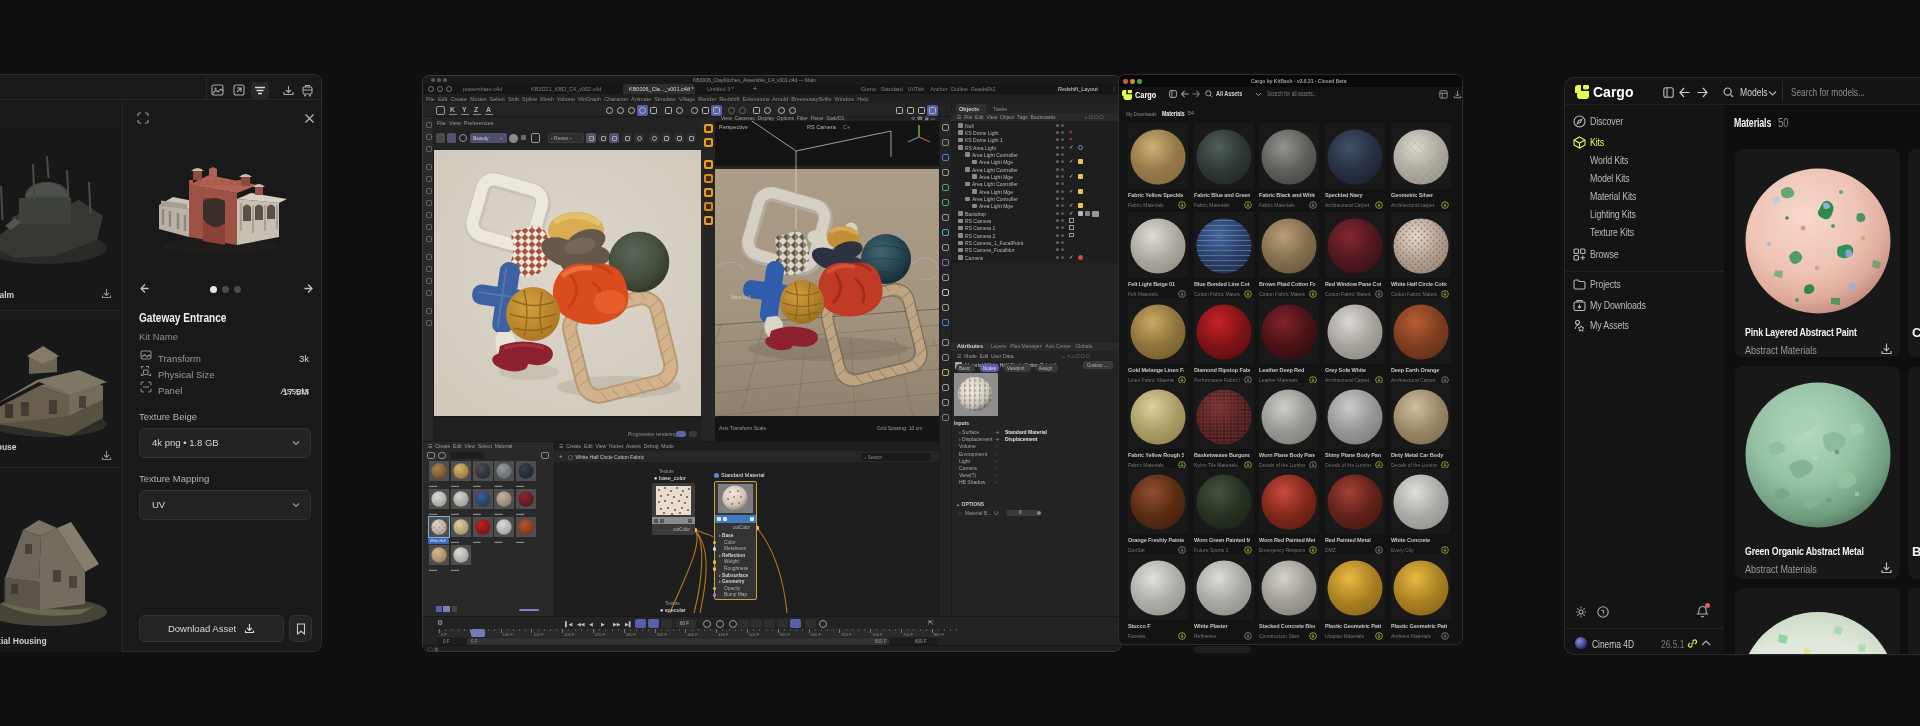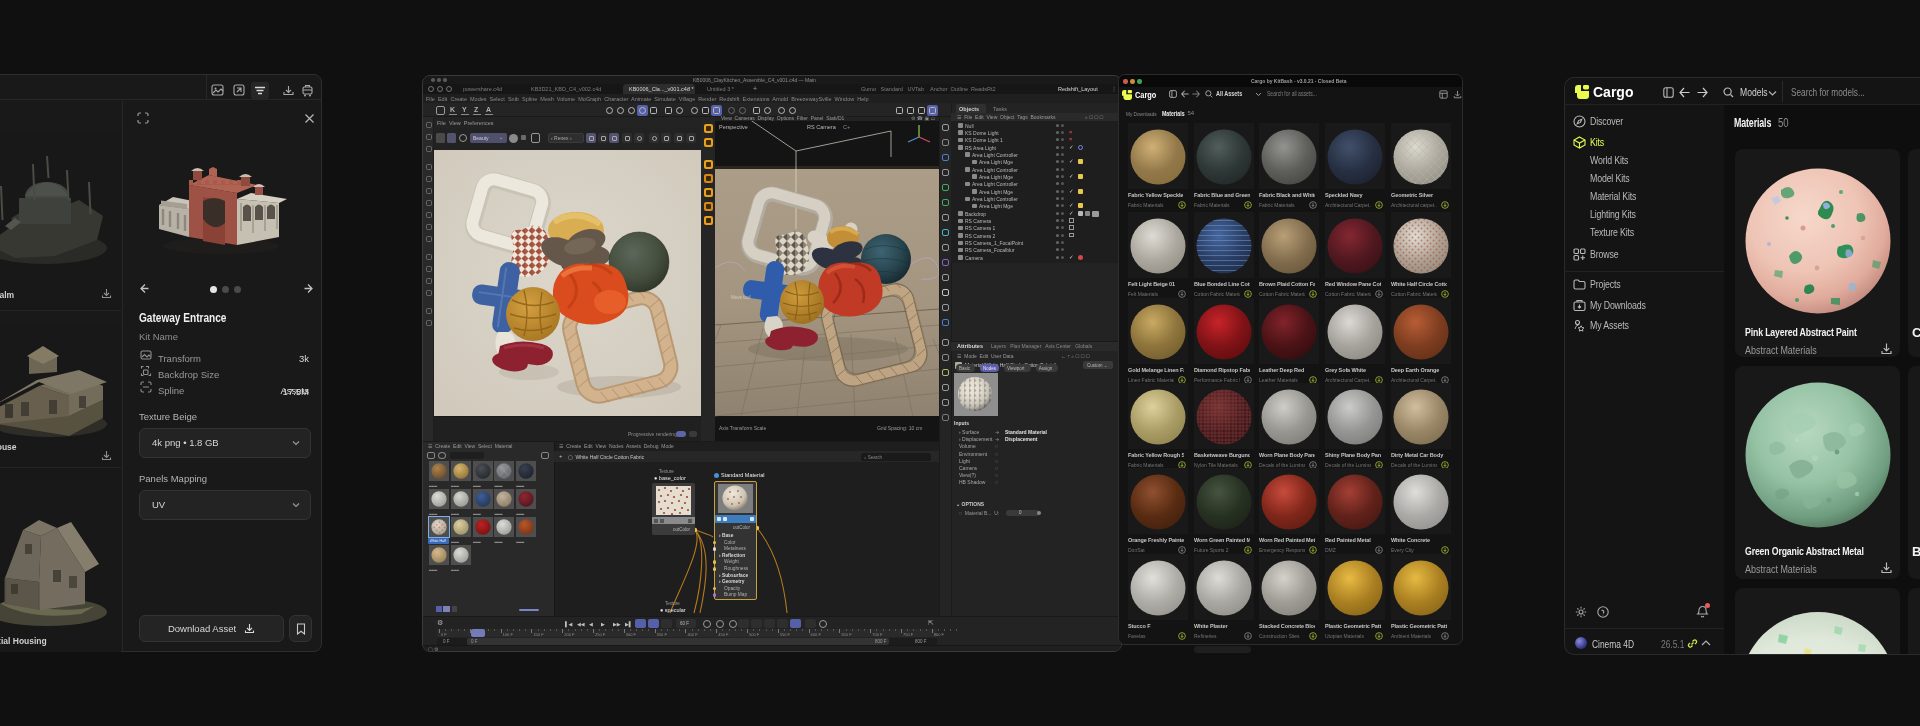--- a/index.html
+++ b/index.html
@@ -168,35 +168,35 @@
   <svg class="abs" style="left:151px;top:274px" width="12" height="12" viewBox="0 0 12 12" fill="none" stroke="#8f8f8f" stroke-width="1.1">
       <rect x="1" y="2" width="10" height="8" rx="1.5"></rect>
       <path d="M2 8l2.5-2.5L7 8l2-2 1.5 1.5"></path>
     </svg>
   <div class="tt" style="left:169px;top:273px;"><span class="dlabel">Transform</span></div>
   <div class="tt" style="right:12px;top:273px;"><span class="dval">3k</span></div>
   <svg class="abs" style="left:151px;top:290px" width="12" height="12" viewBox="0 0 12 12" fill="none" stroke="#8f8f8f" stroke-width="1.1">
       <path d="M1.5 3.5v-2h2M10.5 8.5v2h-2M1.5 8.5v2h2M6 1.5h2.5v2"></path>
       <rect x="3.5" y="5" width="4.5" height="4.5" rx="0.8"></rect>
     </svg>
-  <div class="tt" style="left:169px;top:289px;"><span class="dlabel">Backdrop Size</span></div>
+  <div class="tt" style="left:169px;top:289px;"><span class="dlabel">Physical Size</span></div>
   <div class="tt" style="right:12px;top:306px;"><span class="dval">17.5M</span></div>
   <svg class="abs" style="left:151px;top:306px" width="12" height="12" viewBox="0 0 12 12" fill="none" stroke="#8f8f8f" stroke-width="1.1">
       <path d="M1 4V2.5A1.5 1.5 0 0 1 2.5 1H4M8 1h1.5A1.5 1.5 0 0 1 11 2.5V4M11 8v1.5A1.5 1.5 0 0 1 9.5 11H8M4 11H2.5A1.5 1.5 0 0 1 1 9.5V8M3 6h6"></path>
     </svg>
-  <div class="tt" style="left:169px;top:305px;"><span class="dlabel">Spline</span></div>
+  <div class="tt" style="left:169px;top:305px;"><span class="dlabel">Panel</span></div>
   <div class="tt" style="right:12px;top:305px;"><span class="dval">Assets</span></div>
 
   <div class="tt" style="left:150px;top:336px;color:#b4b4b4;font-size:9.5px;">Texture Beige</div>
   <div class="selectbox" style="top:353px;">4k png • 1.8 GB
     <svg class="chev" viewBox="0 0 8 8" fill="none" stroke="#9a9a9a" stroke-width="1.2">
         <path d="M1 2.5l3 3 3-3"></path>
       </svg>
   </div>
-  <div class="tt" style="left:150px;top:398px;color:#b4b4b4;font-size:9.5px;">Panels Mapping</div>
+  <div class="tt" style="left:150px;top:398px;color:#b4b4b4;font-size:9.5px;">Texture Mapping</div>
   <div class="selectbox" style="top:415px;">UV
     <svg class="chev" viewBox="0 0 8 8" fill="none" stroke="#9a9a9a" stroke-width="1.2">
         <path d="M1 2.5l3 3 3-3"></path>
       </svg>
   </div>
 
   <div class="abs" style="left:150px;top:540px;width:145px;height:27px;background:#242424;border:1px solid #333;border-radius:6px;color:#d9d9d9;font-size:9.5px;text-align:center;line-height:25px;">Download Asset &nbsp;
     <svg style="display:inline-block;vertical-align:-2px" width="11" height="11" viewBox="0 0 11 11" fill="none" stroke="#d9d9d9" stroke-width="1.1">
         <path d="M1.5 7.5v2h8v-2M5.5 1v6M3 5l2.5 2.5L8 5"></path>
       </svg>

